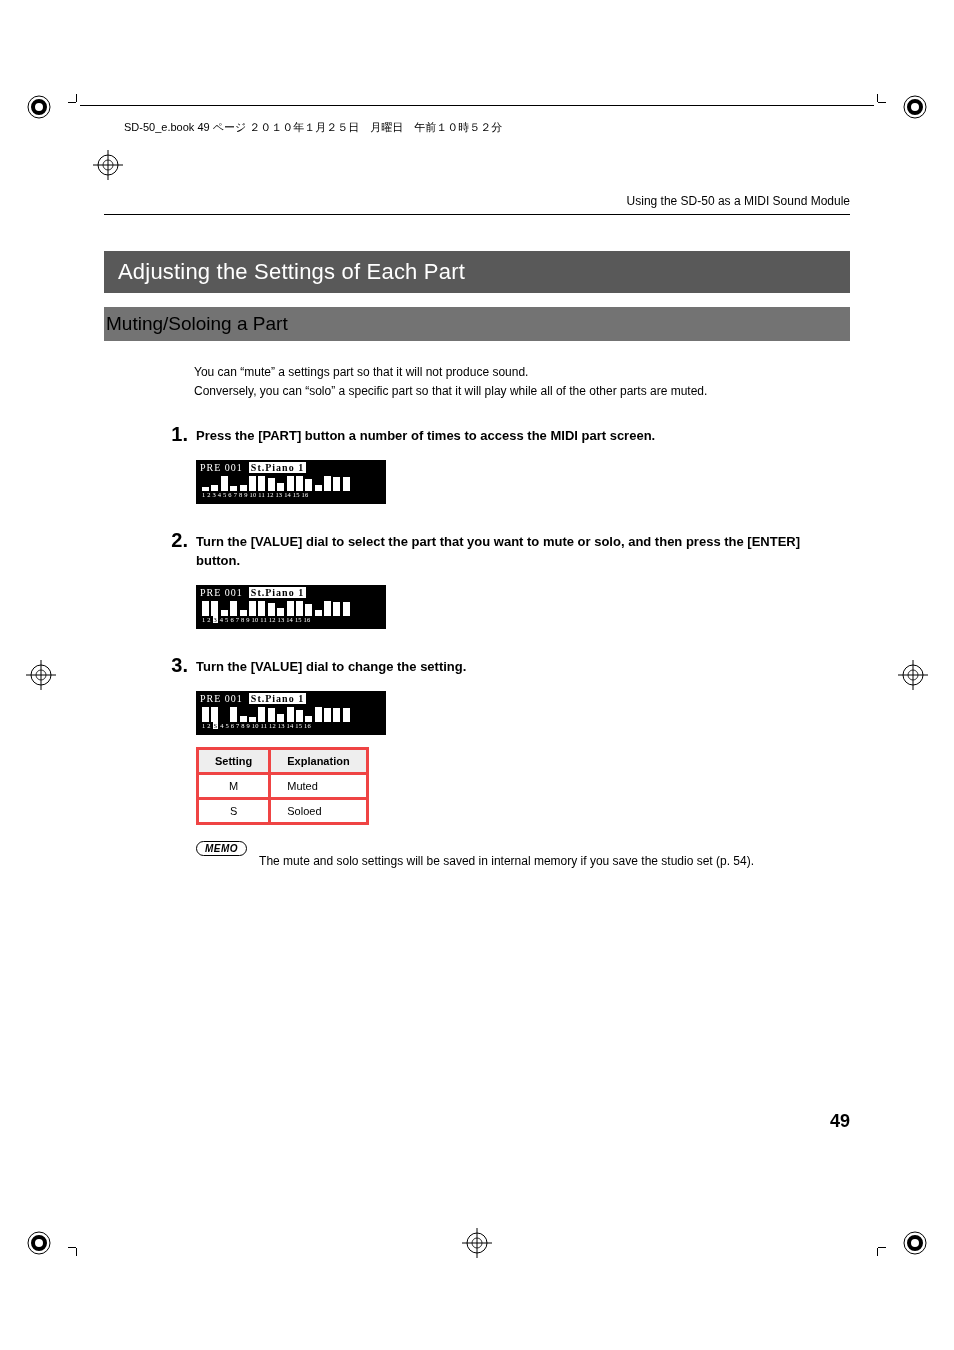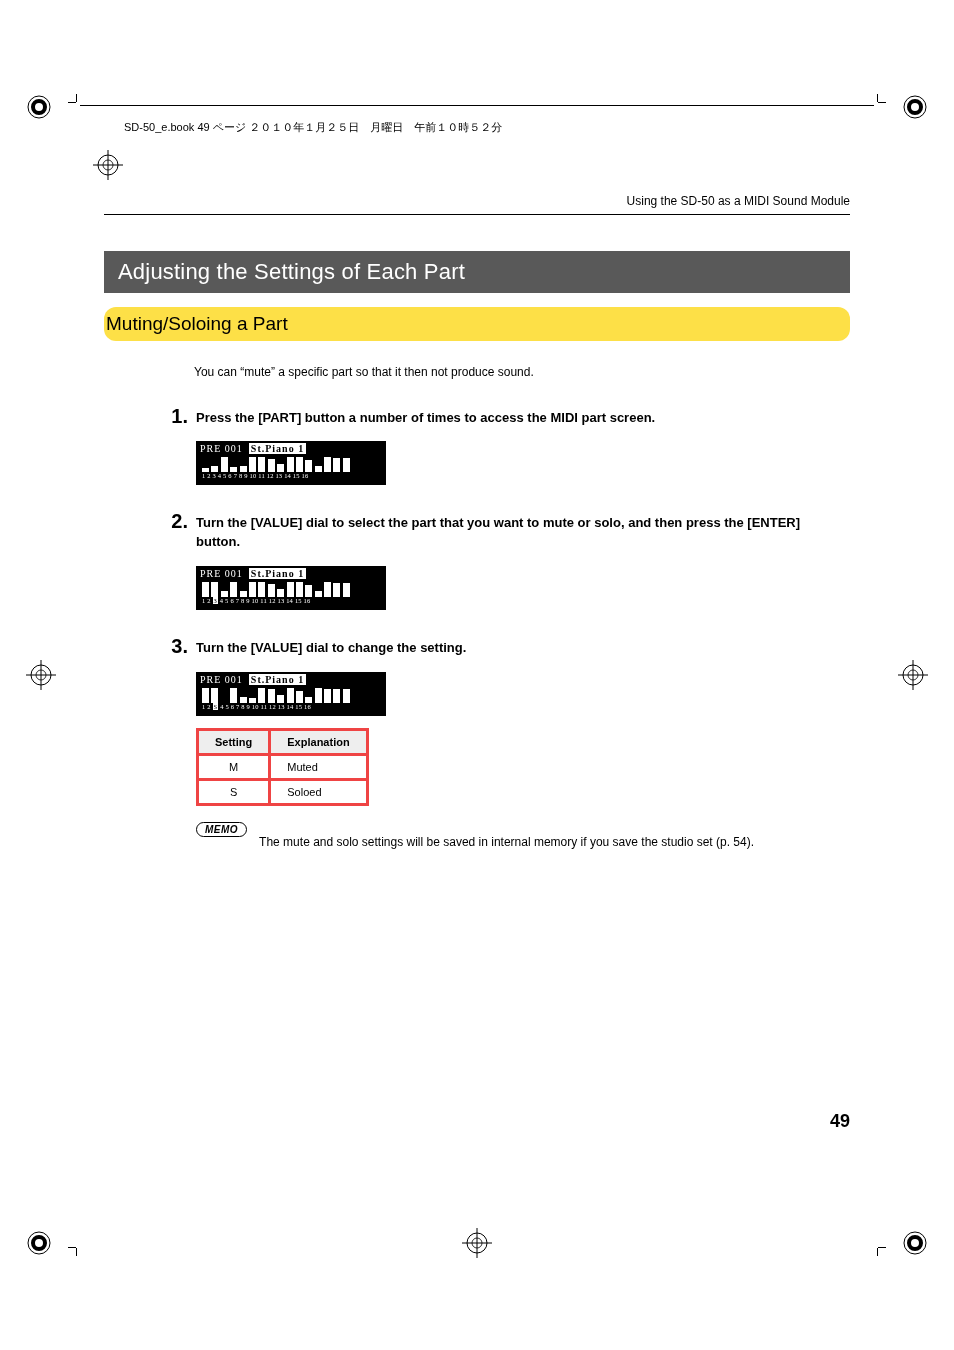--- a/index.html
+++ b/index.html
@@ -37,27 +37,26 @@
     padding: 8px 14px;
     margin: 0 0 14px 0;
     letter-spacing: 0.2px;
   }
   .intro-text {
     font-size: 12px;
     margin-left: 90px;
     margin-bottom: 28px;
   }
   .sub-heading-bar {
-    background: #fde047;
+    background: #737373;
     font-size: 19px;
     font-weight: 400;
     padding: 6px 10px 6px 2px;
     margin: 0 0 22px 0;
     color: #000;
-    border-radius: 12px;
   }
   .para-block {
     font-size: 12px;
     margin-left: 90px;
     line-height: 1.55;
     margin-bottom: 24px;
   }
   .step {
     display: flex;
     align-items: flex-start;
@@ -274,21 +273,22 @@
 
   <div class="running-header">Using the SD-50 as a MIDI Sound Module</div>
   <hr class="header-rule">
 
   <h1 class="main-heading">Adjusting the Settings of Each Part</h1>
 
 
   <h2 class="sub-heading-bar">Muting/Soloing a Part</h2>
 
   <div class="para-block">
-    <div>You can “mute” a specific part so that it then not produce sound.</div>
+    <div>You can “mute” a settings part so that it will not produce sound.</div>
+    <div>Conversely, you can “solo” a specific part so that it will play while all of the other parts are muted.</div>
   </div>
 
   <div class="step">
     <div class="num">1.</div>
     <div class="step-text">Press the [PART] button a number of times to access the MIDI part screen.</div>
   </div>
   <div class="lcd">
     <div class="l1">
       <span class="pre">PRE 001</span>
       <span class="name">St.Piano 1</span>

